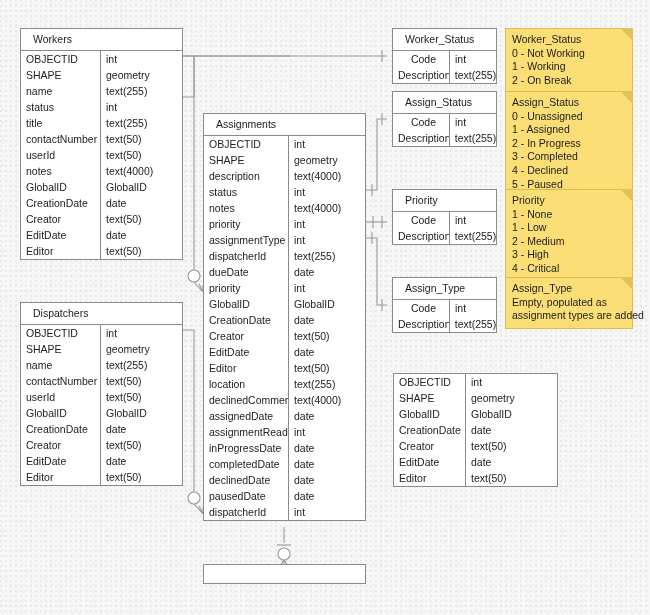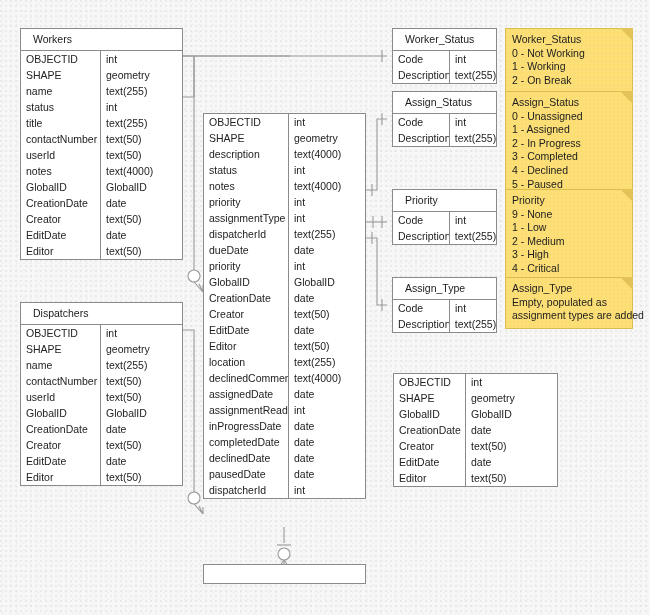--- a/index.html
+++ b/index.html
@@ -83,21 +83,21 @@
     flex: 1 1 auto;
   }
   .entity.empty-body .emptyrow {
     height: 18px;
   }
 
   
   .w-workers .fname     { width: 80px; }
   .w-dispatch .fname    { width: 80px; }
   .w-assign .fname      { width: 85px; }
-  .w-lookup .fname      { width: 57px; }
+  .w-lookup .fname      { width: 57px; text-align: center; }
   .w-loc .fname         { width: 72px; }
 
   
   .note {
     position: absolute;
     z-index: 3;
     background: #fbdd72;
     border: 1px solid #d9bd4e;
     font-size: 10.5px;
     color: #1d1d1d;
@@ -277,20 +277,21 @@
             <span class="fname">EditDate</span>
             <span class="ftype">date</span>
           </div>
           <div class="row">
             <span class="fname">Editor</span>
             <span class="ftype">text(50)</span>
           </div>
         </div>
       </div>
       <div class="entity w-assign" style="left: 203px; top: 105px; width: 163px;">
+        <div class="title">Assignments</div>
         <div class="rows">
           <div class="row">
             <span class="fname">OBJECTID</span>
             <span class="ftype">int</span>
           </div>
           <div class="row">
             <span class="fname">SHAPE</span>
             <span class="ftype">geometry</span>
           </div>
           <div class="row">
@@ -489,21 +490,21 @@
         <div class="nline">1 - Assigned</div>
         <div class="nline">2 - In Progress</div>
         <div class="nline">3 - Completed</div>
         <div class="nline">4 - Declined</div>
         <div class="nline">5 - Paused</div>
         <div class="nline">6 - Canceled</div>
       </div>
       <div class="note" style="left: 505px; top: 181px; width: 128px; min-height: 73px;">
         <div class="fold"></div>
         <div class="nline">Priority</div>
-        <div class="nline">9 - None</div>
+        <div class="nline">1 - None</div>
         <div class="nline">1 - Low</div>
         <div class="nline">2 - Medium</div>
         <div class="nline">3 - High</div>
         <div class="nline">4 - Critical</div>
       </div>
       <div class="note" style="left: 505px; top: 269px; width: 128px; min-height: 45px;">
         <div class="fold"></div>
         <div class="nline">Assign_Type</div>
         <div class="nline">Empty, populated as</div>
         <div class="nline">assignment types are added</div>

